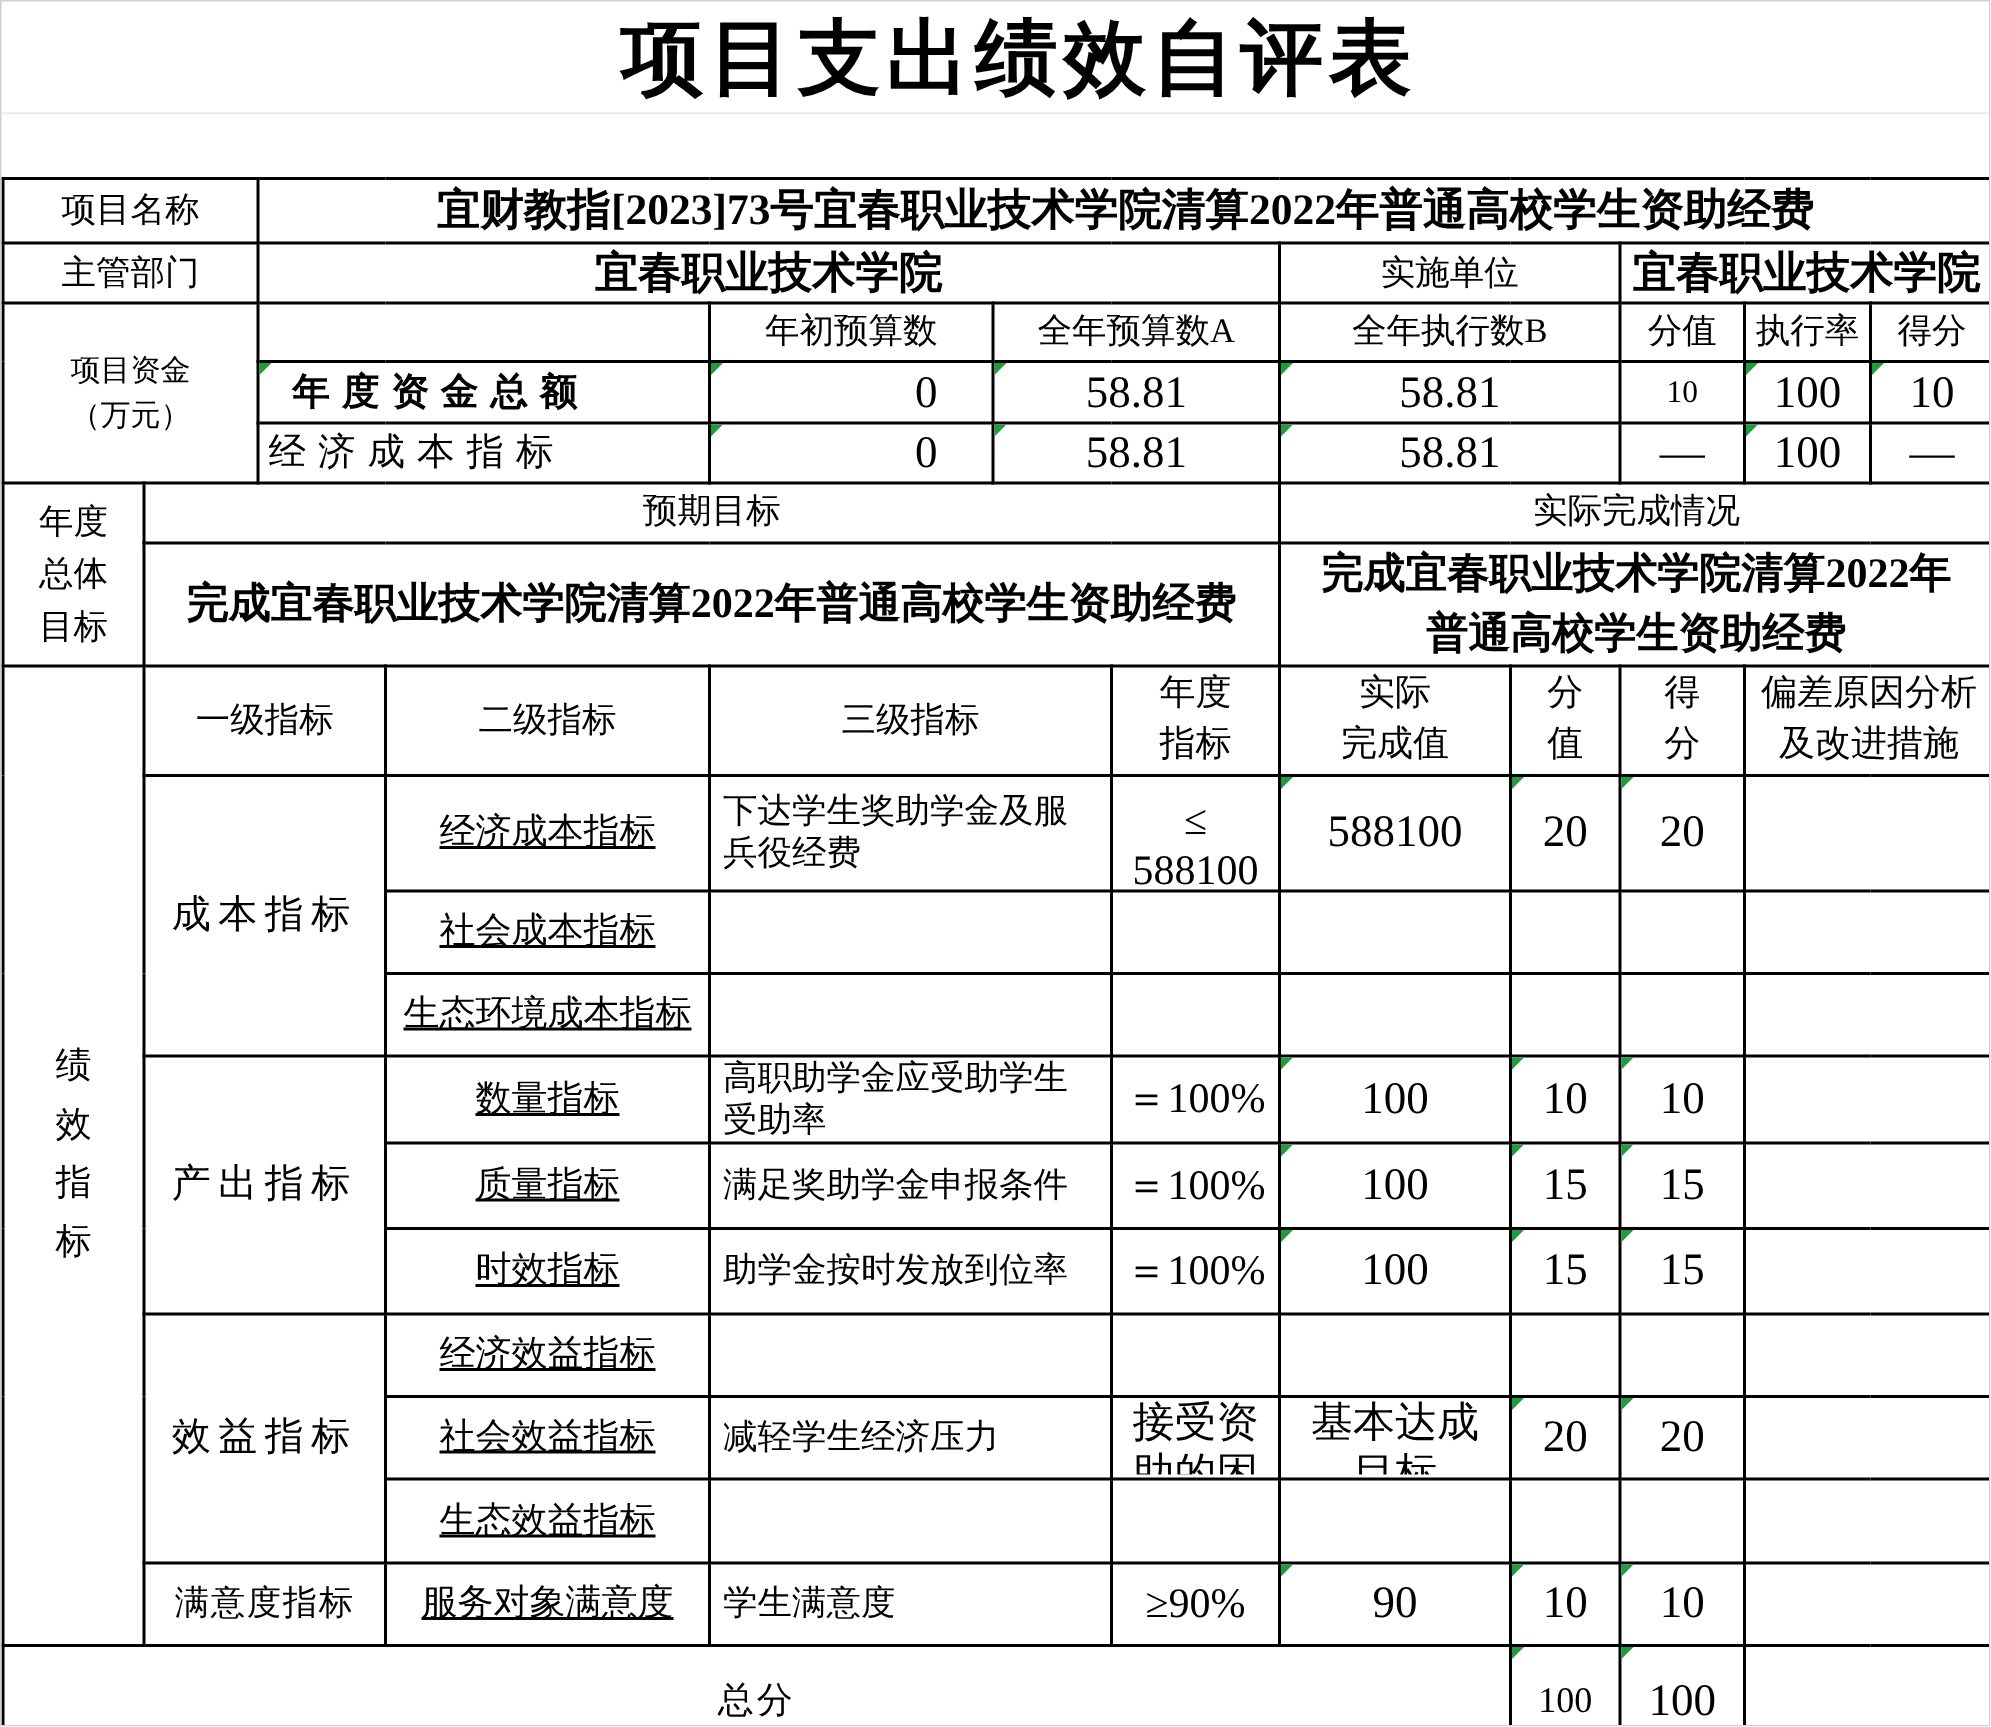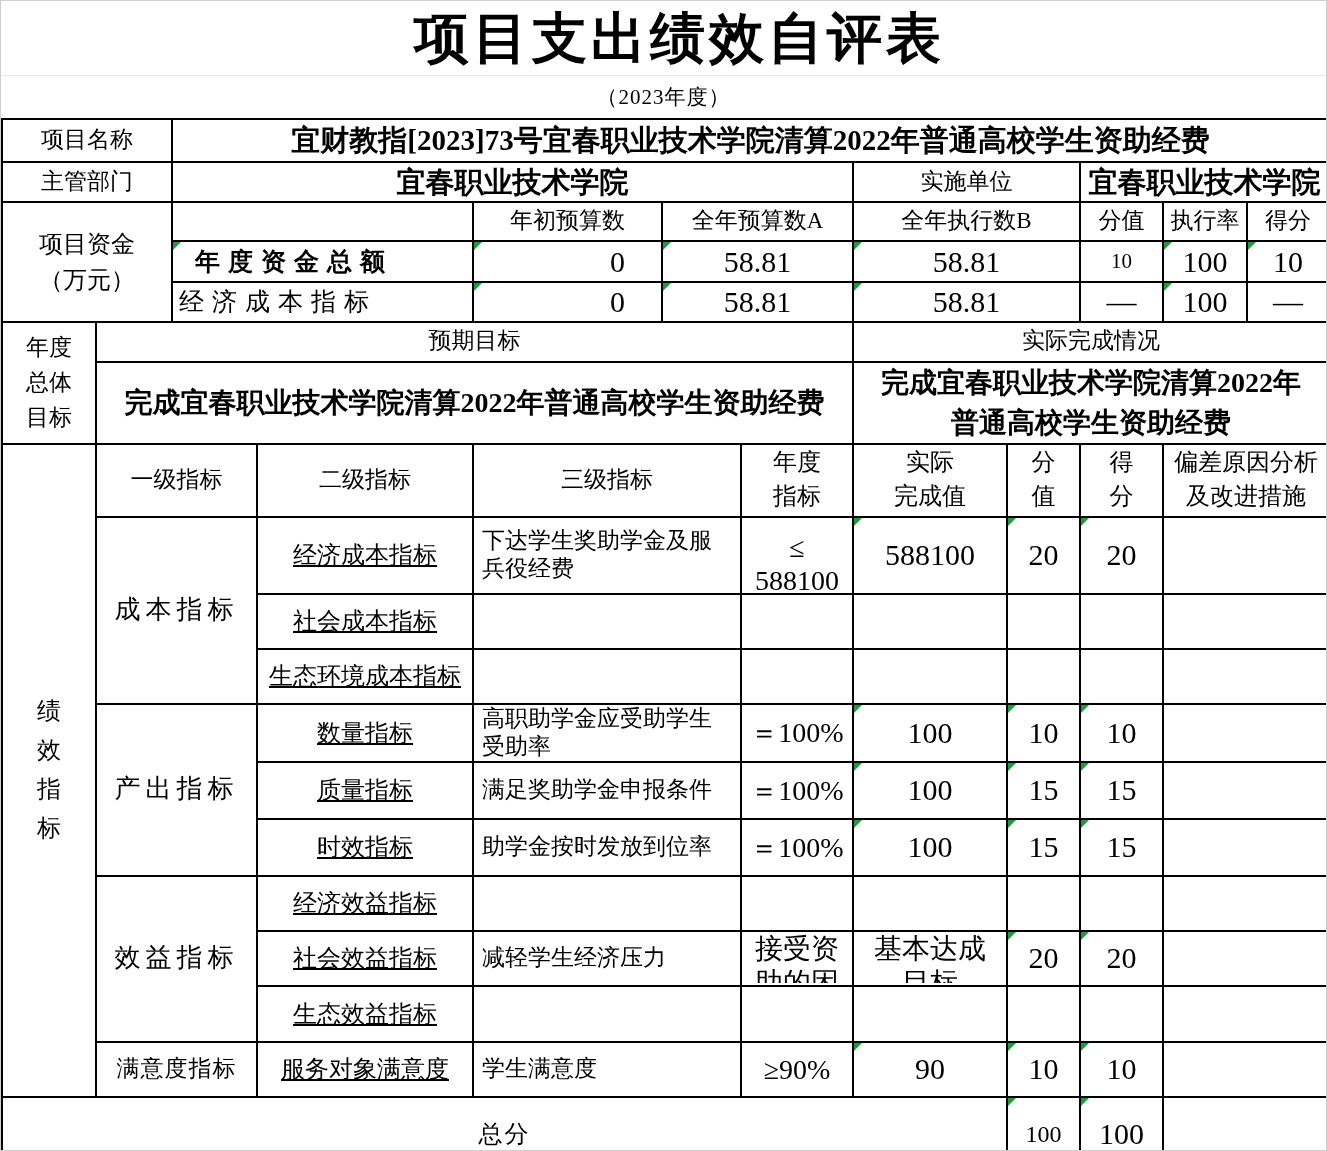--- a/index.html
+++ b/index.html
@@ -26,21 +26,21 @@
   td{
     border:2px solid #000;padding:0;margin:0;
     text-align:center;vertical-align:middle;
     font-size:23px;line-height:1.25;
     overflow:hidden;position:relative;
     box-sizing:border-box;
   }
   tr.last td{border-bottom-width:3px;}
   
   .big{font-size:29px;font-weight:bold;}
-  .fundlbl{font-size:24px;white-space:pre-line;line-height:1.5;}
+  .fundlbl{font-size:20px;white-space:pre-line;line-height:1.5;}
   .fname{font-size:25px;letter-spacing:8px;text-align:left;padding-left:6px;}
   .fname.ind{padding-left:22px;font-weight:bold;}
   .num{font-family:"Liberation Serif","DejaVu Serif",serif;font-size:30px;}
   .num-sm{font-size:21px;}
   .num-sm2{font-size:24px;}
   .rt{text-align:right;padding-right:36px;}
   .hdr2{white-space:pre-line;font-size:24px;line-height:1.4;}
   .vlbl{white-space:pre-line;font-size:23px;line-height:35px;}
   .vlbl2{white-space:pre-line;font-size:24px;line-height:39px;}
   .g1{font-size:26px;letter-spacing:5px;}
@@ -62,21 +62,20 @@
     border-right:8px solid transparent;
     display:block;
   }
 </style>
 </head>
 <body>
 
 <div class="sheet">
 
   <div class="title">项目支出绩效自评表</div>
-  <div class="subtitle">（2023年度）</div>
 
   <table class="main">
     <colgroup>
       <col style="width:94px">
         <col style="width:76px">
         <col style="width:85px">
         <col style="width:216px">
       <col style="width:189px">
         <col style="width:79px">
         <col style="width:112px">

